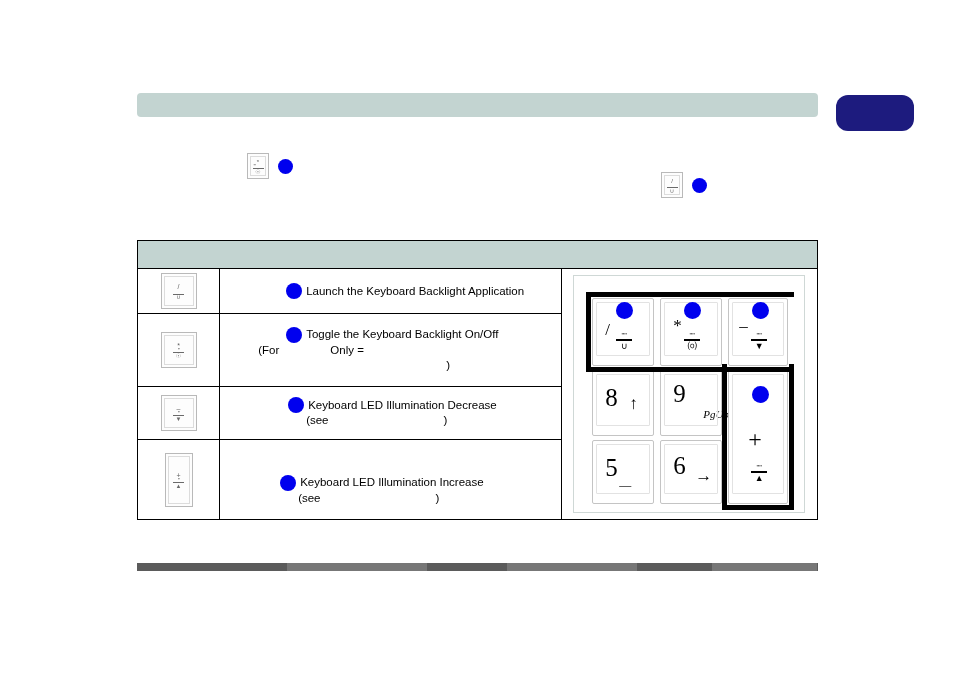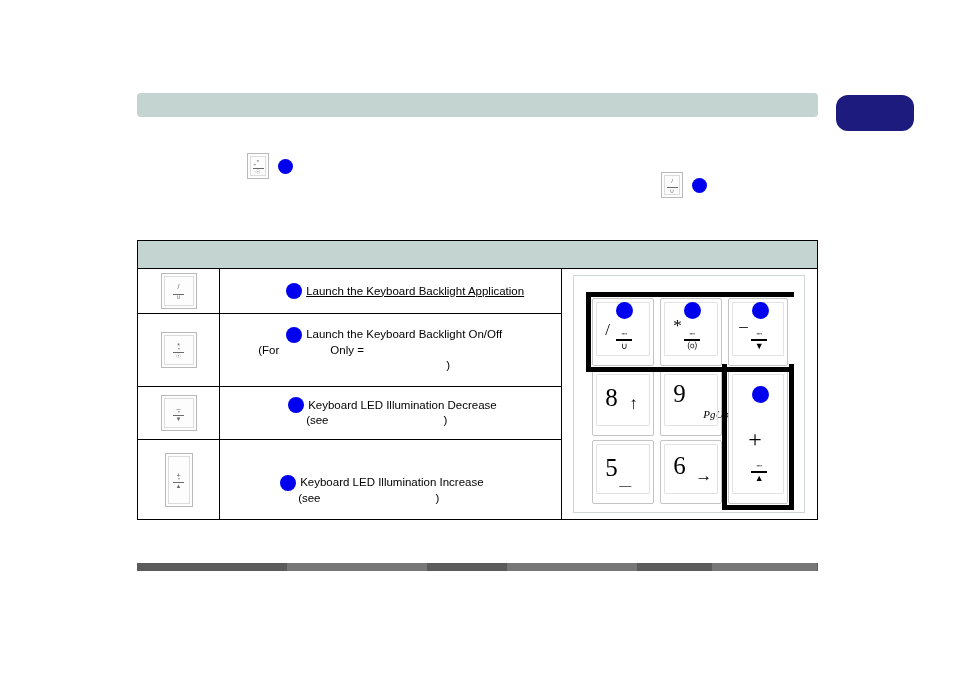--- a/index.html
+++ b/index.html
@@ -198,21 +198,21 @@
   .desc-block {
     font-size: 11.5px;
     color: #000;
     line-height: 15px;
   }
   .desc-line {
     display: flex;
     align-items: center;
     gap: 4px;
   }
-  .desc-line.indent-1 { padding-left: 58px; text-decoration: underline; }
+  .desc-line.indent-1 { padding-left: 58px; }
   .desc-line.indent-2 { padding-left: 58px; }
   .desc-line.indent-3 { padding-left: 30px; }
   .desc-line.indent-4 { padding-left: 218px; }
   .desc-line.indent-5 { padding-left: 60px; text-align: center; }
   .desc-line.indent-6 { padding-left: 78px; }
   .desc-line.indent-7 { padding-left: 52px; margin-top: 21px; }
   .desc-line.indent-8 { padding-left: 70px; }
 
   .desc-text { white-space: pre; }
 
@@ -453,21 +453,21 @@
                 <span class="sym">☉</span>
               </span>
             </div>
           </div>
         </div>
       </td>
       <td class="col-desc">
         <div class="desc-block">
           <div class="desc-line indent-2">
             <span class="bullet-dot"></span>
-            <span class="desc-text">Launch the Keyboard Backlight On/Off</span>
+            <span class="desc-text">Toggle the Keyboard Backlight On/Off</span>
           </div>
           <div class="desc-line indent-3">
             <span class="desc-text">(For                Only =</span>
           </div>
           <div class="desc-line indent-4">
             <span class="desc-text">)</span>
           </div>
         </div>
       </td>
     </tr>

